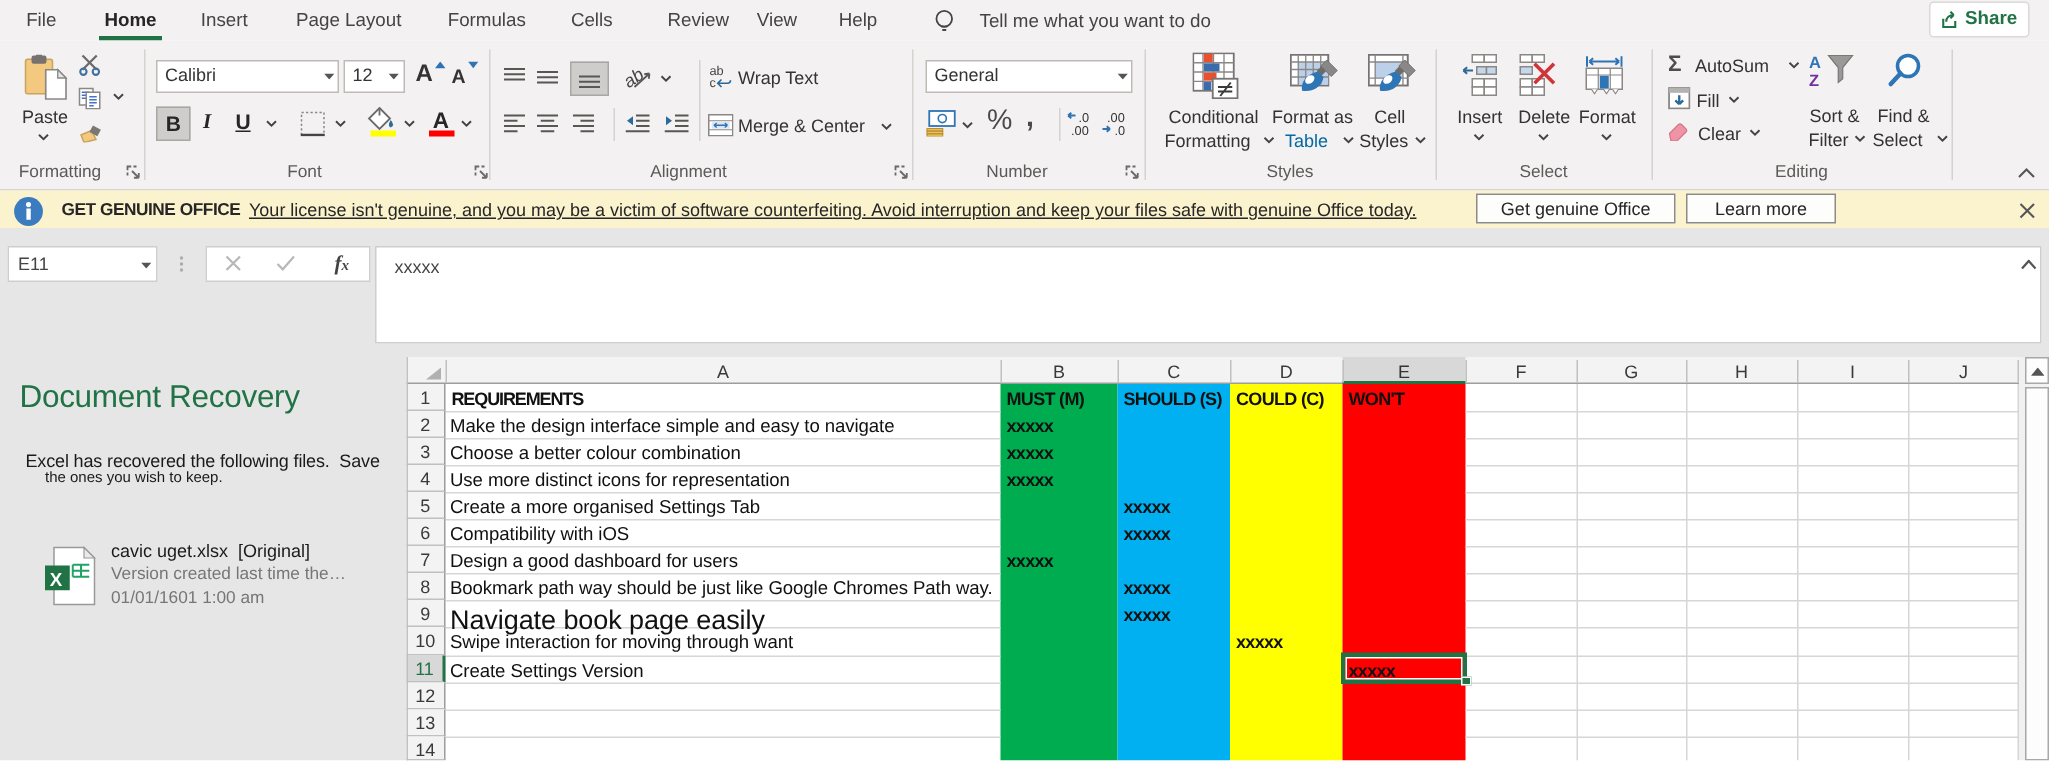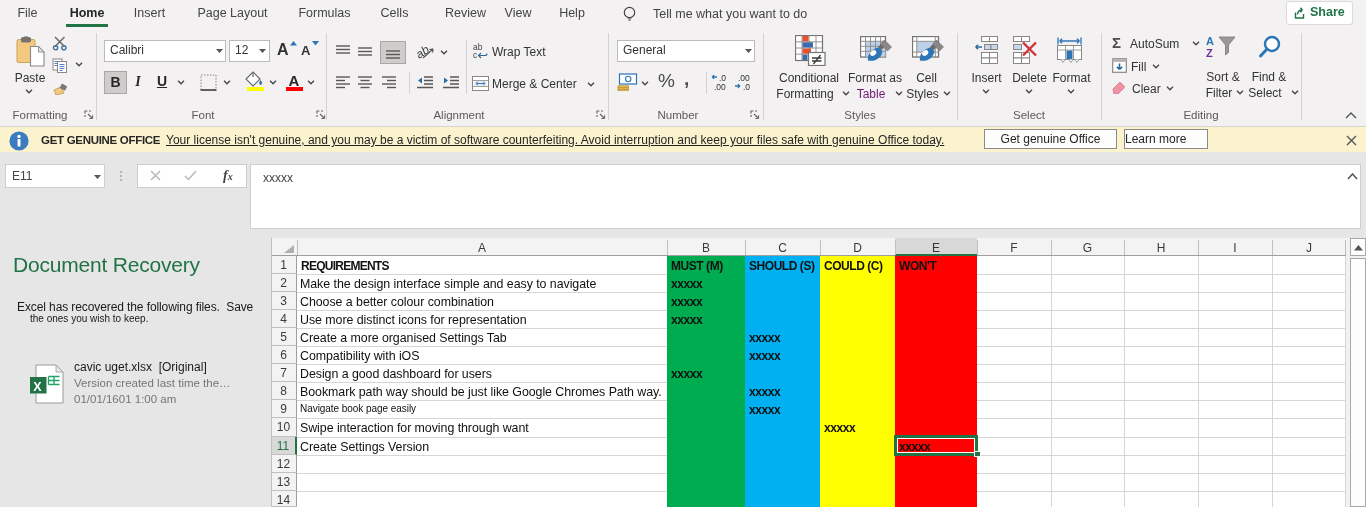--- a/index.html
+++ b/index.html
@@ -257,21 +257,21 @@
 <svg class="abs" style="left:860px;top:36px" width="34" height="31" viewBox="0 0 34 31">
 <rect x="0.5" y="0.5" width="25" height="20.5" fill="#fff" stroke="#767472" stroke-width="1.3"></rect>
 <rect x="5.5" y="5.3" width="20" height="15.2" fill="#bdd0e9"></rect>
 <path d="M0.5 5.3 h25 M0.5 10.3 h25 M0.5 15.3 h25 M5.5 0.5 v20.5 M10.5 0.5 v20.5 M15.5 0.5 v20.5 M20.5 0.5 v20.5" stroke="#8a8886" stroke-width="0.9"></path>
 <path d="M24.5 4 L31.5 11 L27.5 15 L20.5 8 Z" fill="#8a8886" stroke="#6d6b69" stroke-width="0.6"></path>
 <path d="M20.8 8.3 L24 11.5 L21 14.5 L17.8 11.3 Z" fill="#6d6b69"></path>
 <path d="M8 24.5 C7 18.5 11 13.5 18.6 11.6 L22.4 15.4 C21.4 21.5 15.5 25.8 8 24.5 Z" fill="#2e75b6"></path>
 <ellipse cx="13.2" cy="17" rx="3.4" ry="2.5" transform="rotate(-38 13.2 17)" fill="#fff"></ellipse>
 </svg>
 <div class="txt" style="left:846px;width:58px;top:71px;font-size:12px;color:#333;font-weight:normal;text-align:center;">Format as</div>
-<div class="txt" style="left:846px;width:50px;top:87px;font-size:12px;color:#701a75;font-weight:normal;text-align:center;">Table</div>
+<div class="txt" style="left:846px;width:50px;top:87px;font-size:12px;color:#0369a1;font-weight:normal;text-align:center;">Table</div>
 <svg class="abs" style="left:895px;top:91px" width="8" height="5" viewBox="0 0 8 5">
     <polyline points="1,0.8 4,3.8 7,0.8" fill="none" stroke="#444" stroke-width="1.3"></polyline>
   </svg>
 <svg class="abs" style="left:912px;top:36px" width="34" height="31" viewBox="0 0 34 31">
 <rect x="0.5" y="0.5" width="26" height="20.5" fill="#fff" stroke="#767472" stroke-width="1.3"></rect>
 <rect x="4.8" y="5.3" width="18.5" height="10.8" fill="#bdd0e9"></rect>
 <path d="M0.5 5.3 h26 M0.5 16.1 h26 M4.8 0.5 v20.5 M23.3 0.5 v20.5" stroke="#8a8886" stroke-width="0.9"></path>
 <path d="M24.5 4 L31.5 11 L27.5 15 L20.5 8 Z" fill="#8a8886" stroke="#6d6b69" stroke-width="0.6"></path>
 <path d="M20.8 8.3 L24 11.5 L21 14.5 L17.8 11.3 Z" fill="#6d6b69"></path>
 <path d="M8 24.5 C7 18.5 11 13.5 18.6 11.6 L22.4 15.4 C21.4 21.5 15.5 25.8 8 24.5 Z" fill="#2e75b6"></path>
@@ -365,21 +365,21 @@
   </svg>
 <div class="abs" style="left:0;top:127px;width:1366px;height:25px;background:#fbf3ce"></div>
 <svg class="abs" style="left:9px;top:131px" width="20" height="20" viewBox="0 0 20 20">
     <circle cx="10" cy="10" r="9.6" fill="#3b7bbf"></circle>
     <rect x="8.6" y="8" width="2.9" height="7.5" fill="#fff"></rect>
     <circle cx="10" cy="5.4" r="1.7" fill="#fff"></circle>
   </svg>
 <div class="txt" style="left:41px;top:134px;font-size:11.5px;color:#262626;font-weight:bold;letter-spacing:-0.3px">GET GENUINE OFFICE</div>
 <div class="txt" style="left:166px;top:133px;font-size:12px;color:#262626;font-weight:normal;"><u>Your license isn't genuine, and you may be a victim of software counterfeiting. Avoid interruption and keep your files safe with genuine Office today.</u></div>
 <div class="abs" style="left:984px;top:129px;width:133px;height:20px;background:#fdfdfc;border:1px solid #8c8a88;font-size:12px;color:#262626;text-align:center;line-height:18px;position:absolute">Get genuine Office</div>
-<div class="abs" style="left:1124px;top:129px;width:84px;height:20px;background:#fdfdfc;border:1px solid #8c8a88;font-size:12px;color:#262626;line-height:18px;position:absolute">Learn more</div>
+<div class="abs" style="left:1124px;top:129px;width:100px;height:20px;background:#fdfdfc;border:1px solid #8c8a88;font-size:12px;color:#262626;text-align:center;line-height:18px;position:absolute">Learn more</div>
 <svg class="abs" style="left:1346px;top:135px" width="11" height="11" viewBox="0 0 11 11">
     <path d="M1 1 L10 10 M10 1 L1 10" stroke="#555" stroke-width="1.4"></path>
   </svg>
 <div class="abs" style="left:0;top:152px;width:1366px;height:86px;background:#e6e6e6"></div>
 <div class="abs" style="left:5px;top:164px;width:100px;height:24px;background:#fff;border:1px solid #d0cecc"></div>
 <div class="txt" style="left:12px;top:169px;font-size:12px;color:#444;font-weight:normal;">E11</div>
 <svg class="abs" style="left:94px;top:175px" width="7" height="4" viewBox="0 0 7 4">
     <polygon points="0,0 7,0 3.5,4" fill="#555"></polygon>
   </svg>
 <svg class="abs" style="left:119px;top:170px" width="4" height="12" viewBox="0 0 4 12">
@@ -510,21 +510,21 @@
 <div class="txt" style="left:749px;top:259px;font-size:12px;color:#111;font-weight:bold;letter-spacing:-0.45px">SHOULD (S)</div>
 <div class="txt" style="left:824px;top:259px;font-size:12px;color:#111;font-weight:bold;letter-spacing:-0.45px">COULD (C)</div>
 <div class="txt" style="left:899px;top:259px;font-size:12px;color:#111;font-weight:bold;letter-spacing:-0.45px">WON'T</div>
 <div class="txt" style="left:300px;top:277px;font-size:12.4px;color:#111;letter-spacing:-0.05px">Make the design interface simple and easy to navigate</div>
 <div class="txt" style="left:300px;top:295px;font-size:12.4px;color:#111;letter-spacing:-0.05px">Choose a better colour combination</div>
 <div class="txt" style="left:300px;top:313px;font-size:12.4px;color:#111;letter-spacing:-0.05px">Use more distinct icons for representation</div>
 <div class="txt" style="left:300px;top:331px;font-size:12.4px;color:#111;letter-spacing:-0.05px">Create a more organised Settings Tab</div>
 <div class="txt" style="left:300px;top:349px;font-size:12.4px;color:#111;letter-spacing:-0.05px">Compatibility with iOS</div>
 <div class="txt" style="left:300px;top:367px;font-size:12.4px;color:#111;letter-spacing:-0.05px">Design a good dashboard for users</div>
 <div class="txt" style="left:300px;top:385px;font-size:12.4px;color:#111;letter-spacing:-0.05px">Bookmark path way should be just like Google Chromes Path way.</div>
-<div class="txt" style="left:300px;top:403px;font-size:10px;color:#111;letter-spacing:-0.05px">Navigate book page easily</div>
+<div class="txt" style="left:300px;top:403px;font-size:18px;color:#111;letter-spacing:-0.05px">Navigate book page easily</div>
 <div class="txt" style="left:300px;top:421px;font-size:12.4px;color:#111;letter-spacing:-0.05px">Swipe interaction for moving through want</div>
 <div class="txt" style="left:300px;top:440px;font-size:12.4px;color:#111;letter-spacing:-0.05px">Create Settings Version</div>
 <div class="txt" style="left:671px;top:277px;font-size:12px;color:#111;font-weight:bold;letter-spacing:-0.45px">xxxxx</div>
 <div class="txt" style="left:671px;top:295px;font-size:12px;color:#111;font-weight:bold;letter-spacing:-0.45px">xxxxx</div>
 <div class="txt" style="left:671px;top:313px;font-size:12px;color:#111;font-weight:bold;letter-spacing:-0.45px">xxxxx</div>
 <div class="txt" style="left:671px;top:367px;font-size:12px;color:#111;font-weight:bold;letter-spacing:-0.45px">xxxxx</div>
 <div class="txt" style="left:749px;top:331px;font-size:12px;color:#111;font-weight:bold;letter-spacing:-0.45px">xxxxx</div>
 <div class="txt" style="left:749px;top:349px;font-size:12px;color:#111;font-weight:bold;letter-spacing:-0.45px">xxxxx</div>
 <div class="txt" style="left:749px;top:385px;font-size:12px;color:#111;font-weight:bold;letter-spacing:-0.45px">xxxxx</div>
 <div class="txt" style="left:749px;top:403px;font-size:12px;color:#111;font-weight:bold;letter-spacing:-0.45px">xxxxx</div>

